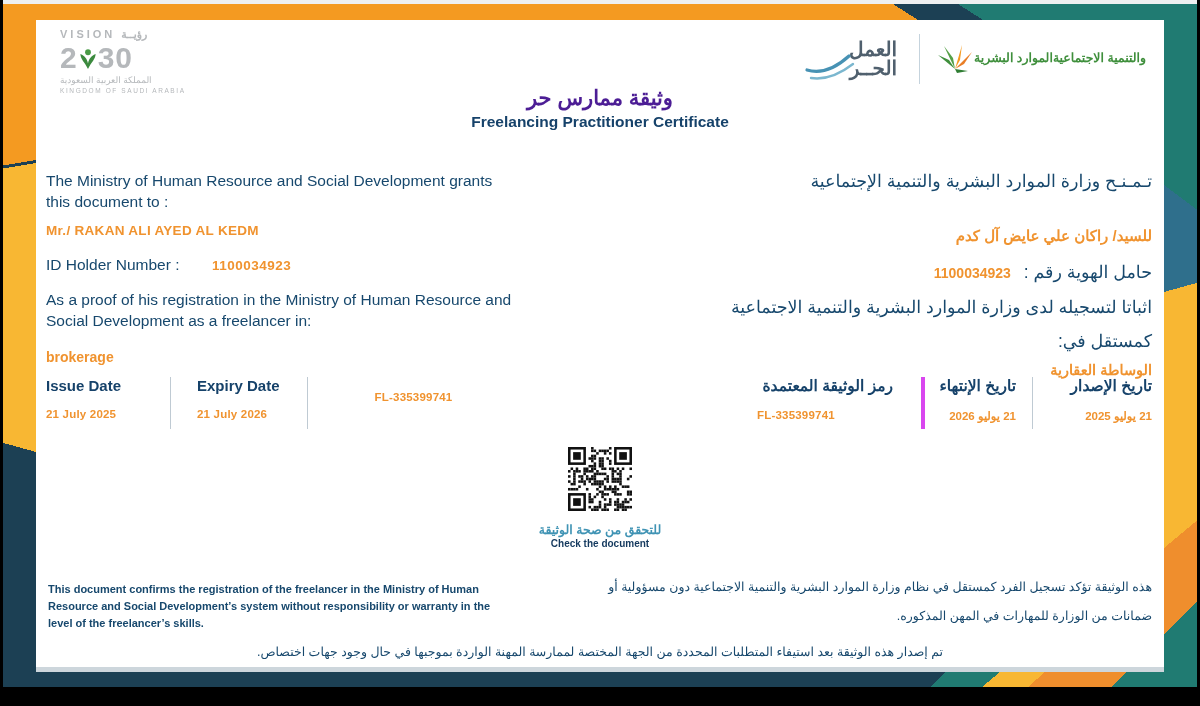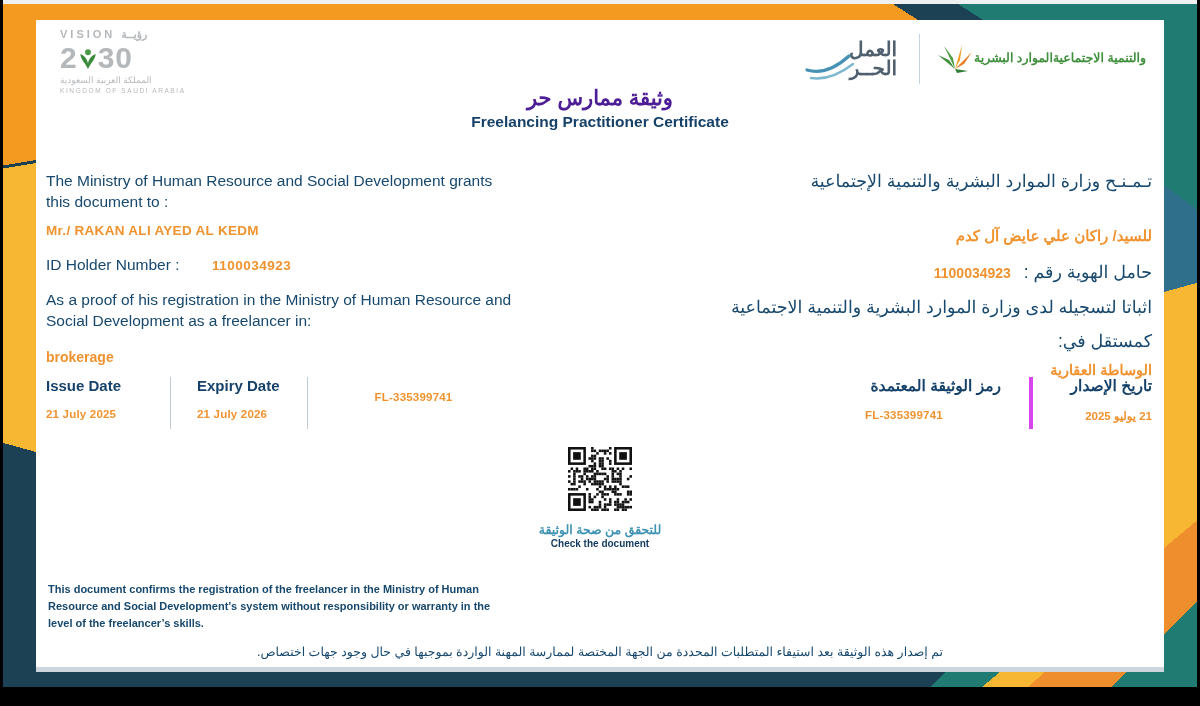--- a/index.html
+++ b/index.html
@@ -187,20 +187,24 @@
       </div>
       <div class="col c3">
         <div class="val orange">FL-335399741</div>
       </div>
     </div>
 
     <div class="tbl a-tbl">
       <div class="col c1">
         <div class="hdr blue">تاريخ الإصدار</div>
         <div class="val orange">21 يوليو 2025</div>
+      </div>
+      <div class="col c2">
+        <div class="hdr blue">تاريخ الإنتهاء</div>
+        <div class="val orange">21 يوليو 2026</div>
       </div>
       <div class="col c3">
         <div class="hdr blue">رمز الوثيقة المعتمدة</div>
         <div class="val orange ltr">FL-335399741</div>
       </div>
     </div>
 
     <div class="qr-block">
       <svg id="qr" viewBox="0 0 25 25">
           <rect x="0" y="0" width="25" height="25" fill="#fff"></rect>
@@ -411,16 +415,17 @@
           <rect x="20" y="2" width="3" height="3" fill="#111"></rect>
           <rect x="0" y="18" width="7" height="7" fill="#111"></rect>
           <rect x="1" y="19" width="5" height="5" fill="#fff"></rect>
           <rect x="2" y="20" width="3" height="3" fill="#111"></rect>
         </svg>
       <div class="check-ar">للتحقق من صحة الوثيقة</div>
       <div class="check-en">Check the document</div>
     </div>
 
     <div class="abs f-en blue">This document confirms the registration of the freelancer in the Ministry of Human Resource and Social Development’s system without responsibility or warranty in the level of the freelancer’s skills.</div>
+    <div class="abs rtl f-ar blue">هذه الوثيقة تؤكد تسجيل الفرد كمستقل في نظام وزارة الموارد البشرية والتنمية الاجتماعية دون مسؤولية أو ضمانات من الوزارة للمهارات في المهن المذكوره.</div>
     <div class="abs bottom-note blue">تم إصدار هذه الوثيقة بعد استيفاء المتطلبات المحددة من الجهة المختصة لممارسة المهنة الواردة بموجبها في حال وجود جهات اختصاص.</div>
 
   </div>
 </div>
 
 </body></html>

